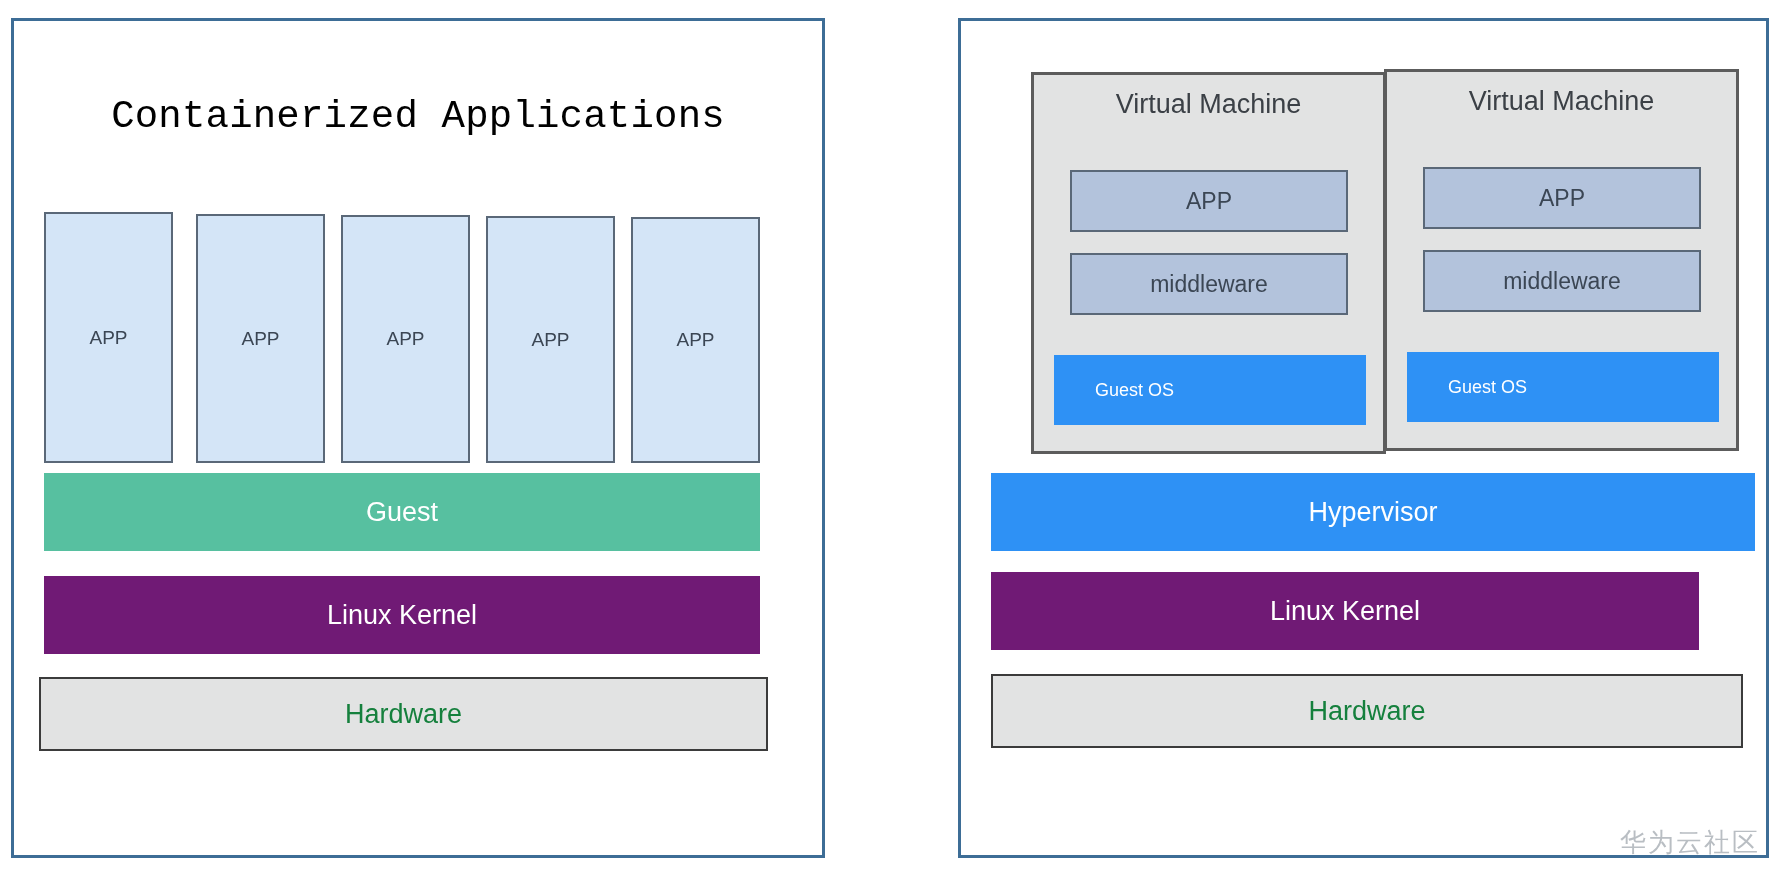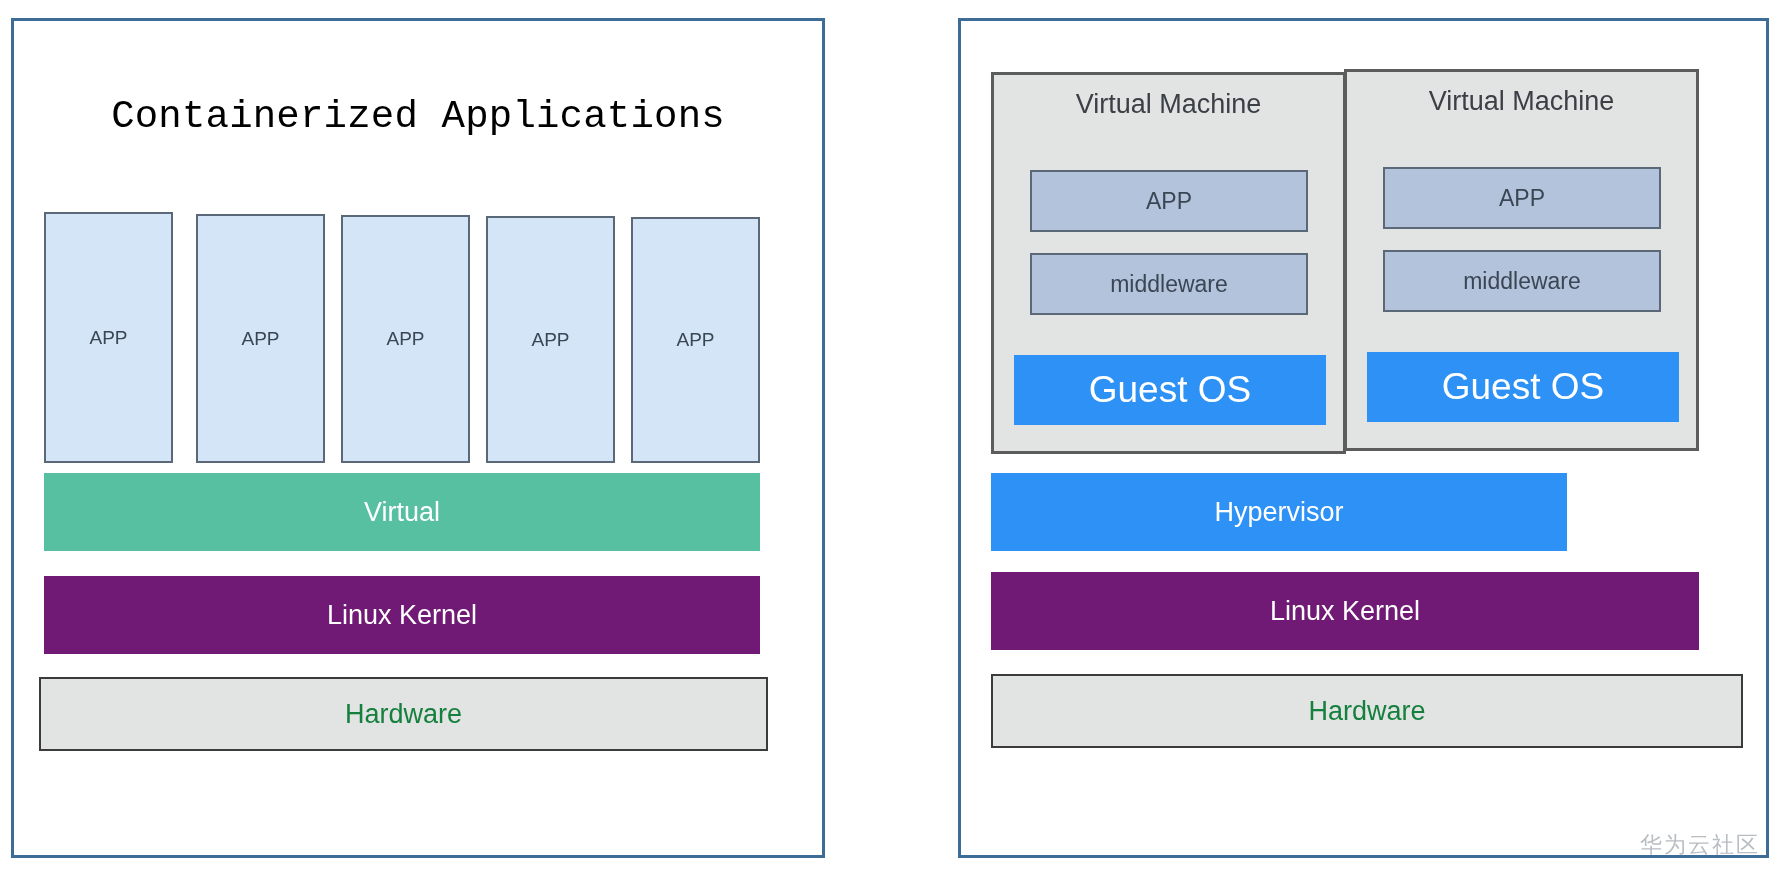--- a/index.html
+++ b/index.html
@@ -91,20 +91,21 @@
     color: #15803d;
     font-size: 27px;
   }
 
   
   .vm-box {
     position: absolute;
     background: #e2e3e3;
     border: 3px solid #5c5c5c;
     box-sizing: border-box;
+    margin-left: 40px;
   }
   .vm-title {
     position: absolute;
     left: 0;
     top: 14px;
     width: 100%;
     text-align: center;
     font-size: 27px;
     color: #3b4046;
     white-space: nowrap;
@@ -120,29 +121,30 @@
     font-size: 23px;
     color: #3b4654;
   }
   .vm-guest {
     position: absolute;
     background: #2e91f5;
     color: #ffffff;
     box-sizing: border-box;
     display: flex;
     align-items: center;
-    justify-content: center;
-    font-size: 37px;
+    justify-content: flex-start;
+    font-size: 18px;
+    padding-left: 41px;
   }
 
   .watermark {
     position: absolute;
     right: 18px;
     bottom: 18px;
-    font-size: 22px;
+    font-size: 26px;
     color: #b9bec3;
     letter-spacing: 2px;
     white-space: nowrap;
     font-family: "DejaVu Sans", sans-serif;
   }
 </style>
 </head>
 <body>
 
 <div class="stage">
@@ -161,21 +163,21 @@
       <span class="app-label">APP</span>
     </div>
     <div class="app-col" style="left:472px; top:195px; width:129px; height:247px;">
       <span class="app-label">APP</span>
     </div>
     <div class="app-col" style="left:617px; top:196px; width:129px; height:246px;">
       <span class="app-label">APP</span>
     </div>
 
     <div class="bar bar-docker" style="left:30px; top:452px; width:716px; height:78px;">
-      <span>Virtual</span>
+      <span>Guest</span>
     </div>
 
     <div class="bar bar-kernel" style="left:30px; top:555px; width:716px; height:78px;">
       <span>Linux Kernel</span>
     </div>
 
     <div class="bar bar-hardware" style="left:25px; top:656px; width:729px; height:74px;">
       <span>Hardware</span>
     </div>
 
@@ -202,21 +204,21 @@
         <span>APP</span>
       </div>
       <div class="vm-inner" style="left:36px; top:178px; width:278px; height:62px;">
         <span>middleware</span>
       </div>
       <div class="vm-guest" style="left:20px; top:280px; width:312px; height:70px;">
         <span>Guest OS</span>
       </div>
     </div>
 
-    <div class="bar bar-hypervisor" style="left:30px; top:452px; width:576px; height:78px;">
+    <div class="bar bar-hypervisor" style="left:30px; top:452px; width:764px; height:78px;">
       <span>Hypervisor</span>
     </div>
 
     <div class="bar bar-kernel" style="left:30px; top:551px; width:708px; height:78px;">
       <span>Linux Kernel</span>
     </div>
 
     <div class="bar bar-hardware" style="left:30px; top:653px; width:752px; height:74px;">
       <span>Hardware</span>
     </div>

